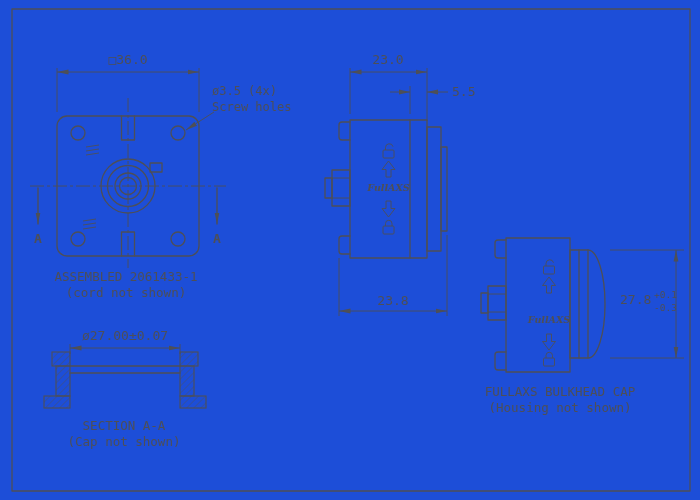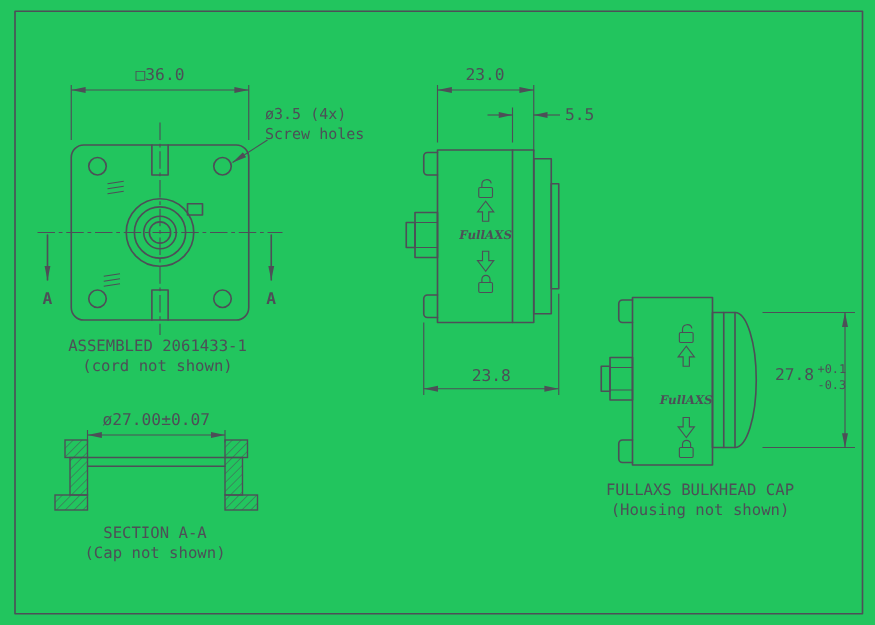--- a/index.html
+++ b/index.html
@@ -1,16 +1,16 @@
 <!DOCTYPE html>
 <html><head>
 <meta charset="utf-8">
 <style>
   html,body { margin:0; padding:0; background:#ffffff; }
-  .stage { position:relative; width:700px; height:500px; background:#22c55e; overflow:hidden;text-decoration:underline; }
+  .stage { position:relative; width:700px; height:500px; background:#1d4ed8; overflow:hidden;text-decoration:underline; }
   svg { display:block; }
   .ol   { fill:none; stroke:#4d4f57; stroke-width:1.3; stroke-linejoin:round; stroke-linecap:round; }
   .thin { fill:none; stroke:#4d4f57; stroke-width:0.9; }
   .cl   { fill:none; stroke:#4d4f57; stroke-width:0.9; stroke-dasharray:14 3 3 3; }
   .hatchshape { fill:url(#hatch); stroke:#4d4f57; stroke-width:1.1; }
   .fillshape  { fill:#4d4f57; stroke:none; }
   text { fill:#4d4f57; font-family:"DejaVu Sans Mono", monospace; }
   .dim  { font-size:13px; }
   .note { font-size:12px; }
   .cap  { font-size:12.5px; }

